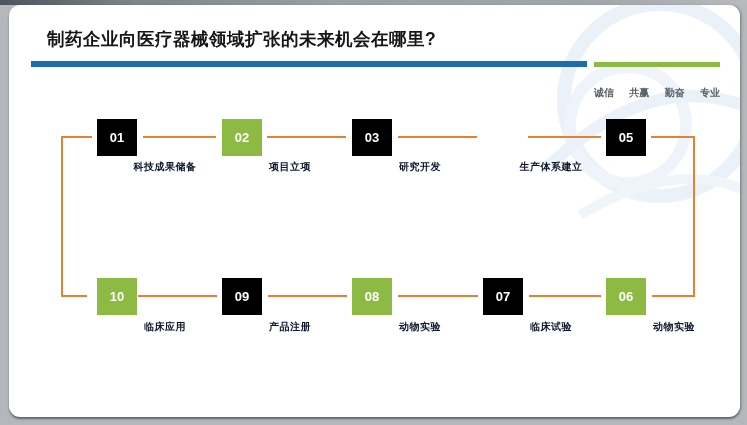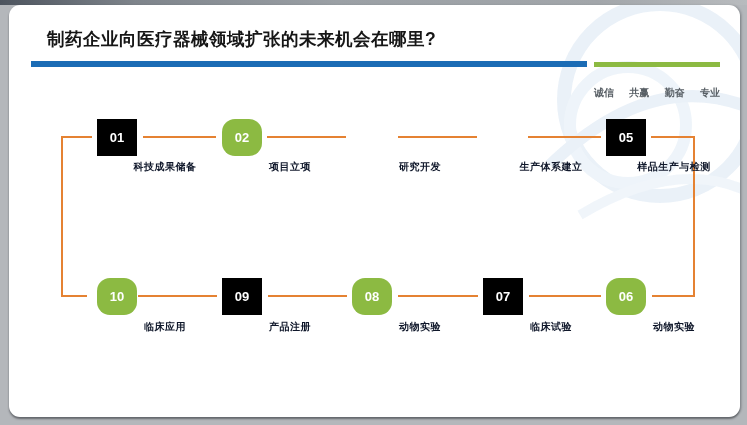--- a/index.html
+++ b/index.html
@@ -41,21 +41,21 @@
   
   .connector{position:absolute;left:0;top:0;}
 
   
   .box{
     position:absolute;width:40px;height:37px;
     text-align:center;line-height:37px;
     font-size:13px;font-weight:bold;color:#ffffff;
   }
   .box.blue{background:#000000;}
-  .box.green{background:#8cba42;border-radius:13px;}
+  .box.green{background:#8cba42;}
 
   .step-label{
     position:absolute;transform:translateX(-50%);
     font-size:10px;font-weight:bold;color:#0f172a;
     white-space:nowrap;letter-spacing:.5px;margin-left:48px;
   }
 </style>
 </head>
 <body>
 
@@ -97,27 +97,27 @@
 
       <line x1="138" y1="296" x2="217" y2="296"></line>
       <line x1="268" y1="296" x2="347" y2="296"></line>
       <line x1="398" y1="296" x2="478" y2="296"></line>
       <line x1="529" y1="296" x2="601" y2="296"></line>
     </g>
   </svg>
 
   <div class="box blue" style="left:97px;top:119px"><span>01</span></div>
   <div class="box green" style="left:222px;top:119px"><span>02</span></div>
+  <div class="box blue" style="left:352px;top:119px"><span>03</span></div>
   <div class="box blue" style="left:606px;top:119px"><span>05</span></div>
 
   <div class="step-label" style="left:117px;top:160px">科技成果储备</div>
   <div class="step-label" style="left:242px;top:160px">项目立项</div>
   <div class="step-label" style="left:372px;top:160px">研究开发</div>
   <div class="step-label" style="left:503px;top:160px">生产体系建立</div>
-  <div class="step-label" style="left:626px;top:160px">样品生产与检测</div>
 
   <div class="box green" style="left:97px;top:278px"><span>10</span></div>
   <div class="box blue" style="left:222px;top:278px"><span>09</span></div>
   <div class="box green" style="left:352px;top:278px"><span>08</span></div>
   <div class="box blue" style="left:483px;top:278px"><span>07</span></div>
   <div class="box green" style="left:606px;top:278px"><span>06</span></div>
 
   <div class="step-label" style="left:117px;top:320px">临床应用</div>
   <div class="step-label" style="left:242px;top:320px">产品注册</div>
   <div class="step-label" style="left:372px;top:320px">动物实验</div>

